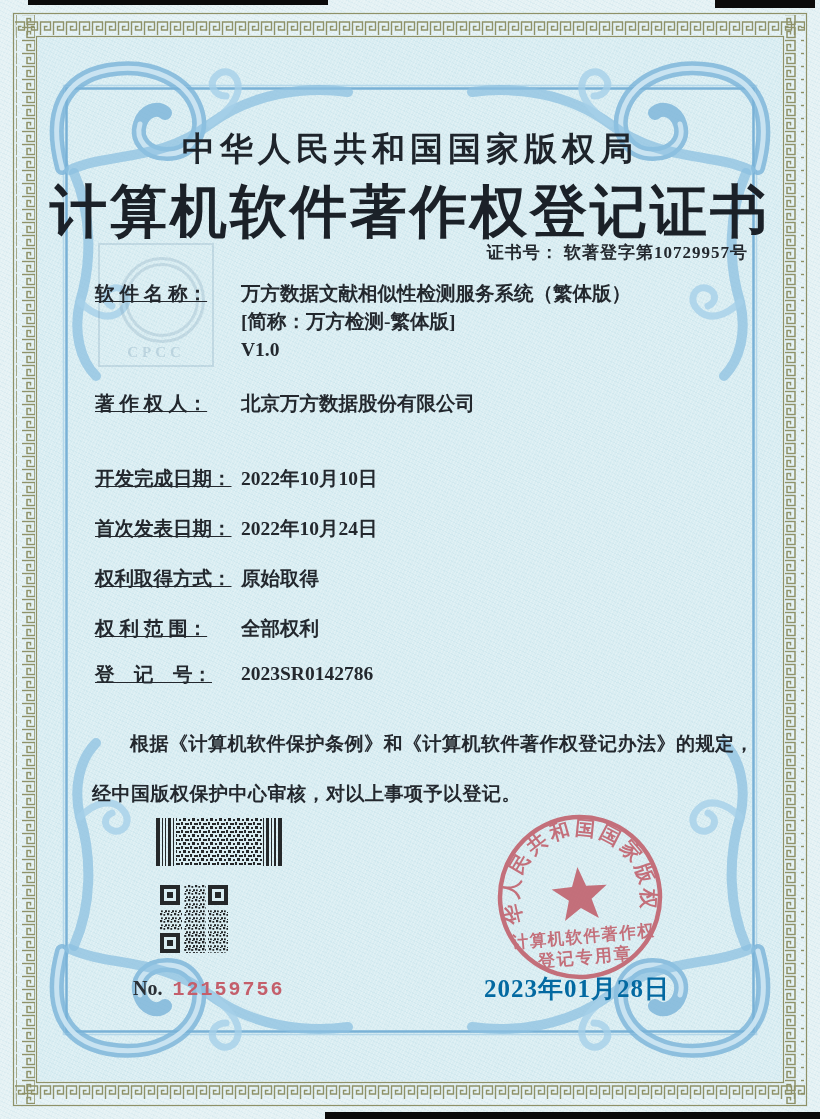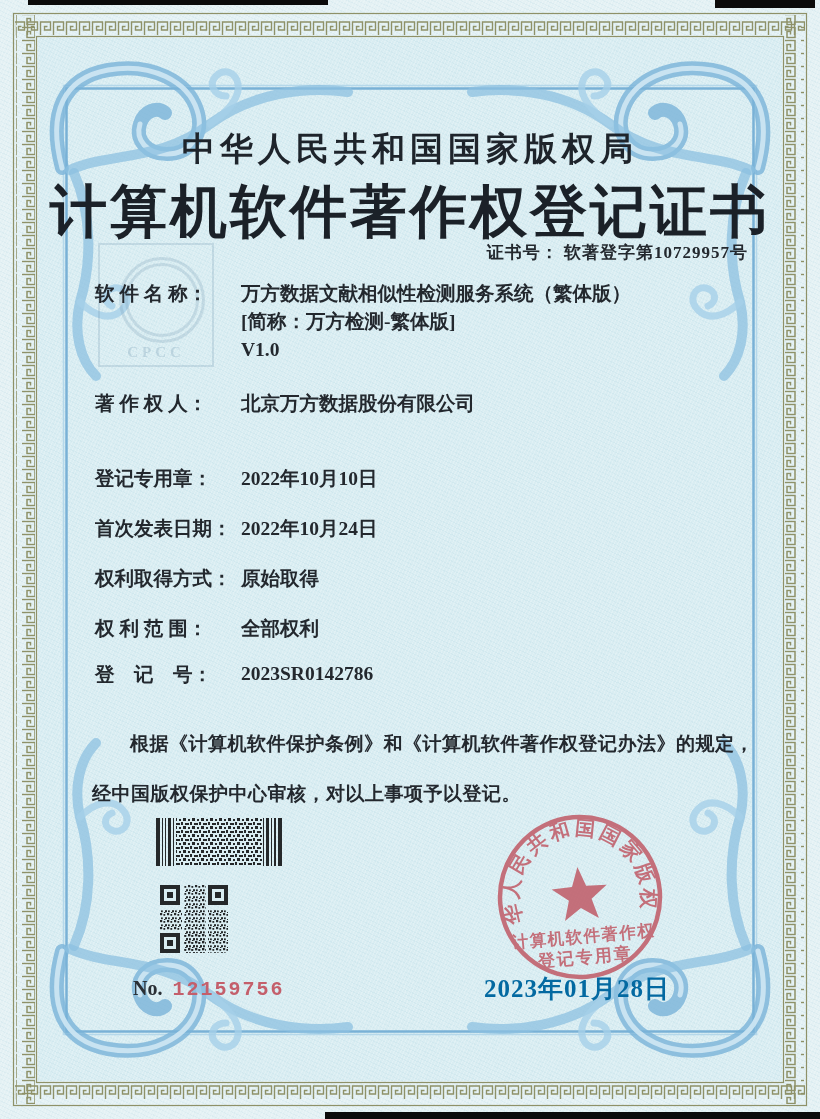--- a/index.html
+++ b/index.html
@@ -14,21 +14,21 @@
   
   .edge{position:absolute;background:#0b0b0b;}
   
   .authority{position:absolute;left:0;right:0;top:127px;text-align:center;
         font-size:33px;font-weight:bold;letter-spacing:5px;color:#1e242b;}
   .cert-title{position:absolute;left:0;right:0;top:174px;text-align:center;
         font-size:57px;font-weight:bold;letter-spacing:3px;color:#1b2128;}
   .certno{position:absolute;right:72px;top:241px;font-size:17px;font-weight:bold;letter-spacing:1px;}
   
   .field{position:absolute;left:95px;display:flex;font-weight:bold;font-size:19.5px;}
-  .flabel{width:140px;flex:0 0 140px;white-space:pre;}
+  .flabel{width:140px;flex:0 0 140px;white-space:pre;text-decoration:underline;}
   .fvals{margin-left:6px;}
   .fvals div{line-height:28px;}
   .statement{position:absolute;left:92px;width:662px;top:700px;font-size:19px;font-weight:bold;
         line-height:50px;text-indent:2em;letter-spacing:.5px;}
   
   .wm{position:absolute;left:98px;top:243px;width:112px;height:120px;
         border:2px solid rgba(120,155,180,.25);border-radius:0;pointer-events:none;}
   .wm .wm-circle{position:absolute;left:19px;top:12px;width:68px;height:68px;border-radius:50%;
         border:9px double rgba(120,155,180,.25);}
   .wm .wm-text{position:absolute;left:0;right:0;bottom:4px;text-align:center;
@@ -108,21 +108,21 @@
       <div>V1.0</div>
     </div>
   </div>
   <div class="field" style="top:390px;">
     <span class="flabel">著 作 权 人：</span>
     <div class="fvals">
       <div>北京万方数据股份有限公司</div>
     </div>
   </div>
   <div class="field" style="top:465px;">
-    <span class="flabel">登记专用章：</span>
+    <span class="flabel">开发完成日期：</span>
     <div class="fvals">
       <div>2022年10月10日</div>
     </div>
   </div>
   <div class="field" style="top:515px;">
     <span class="flabel">首次发表日期：</span>
     <div class="fvals">
       <div>2022年10月24日</div>
     </div>
   </div>

